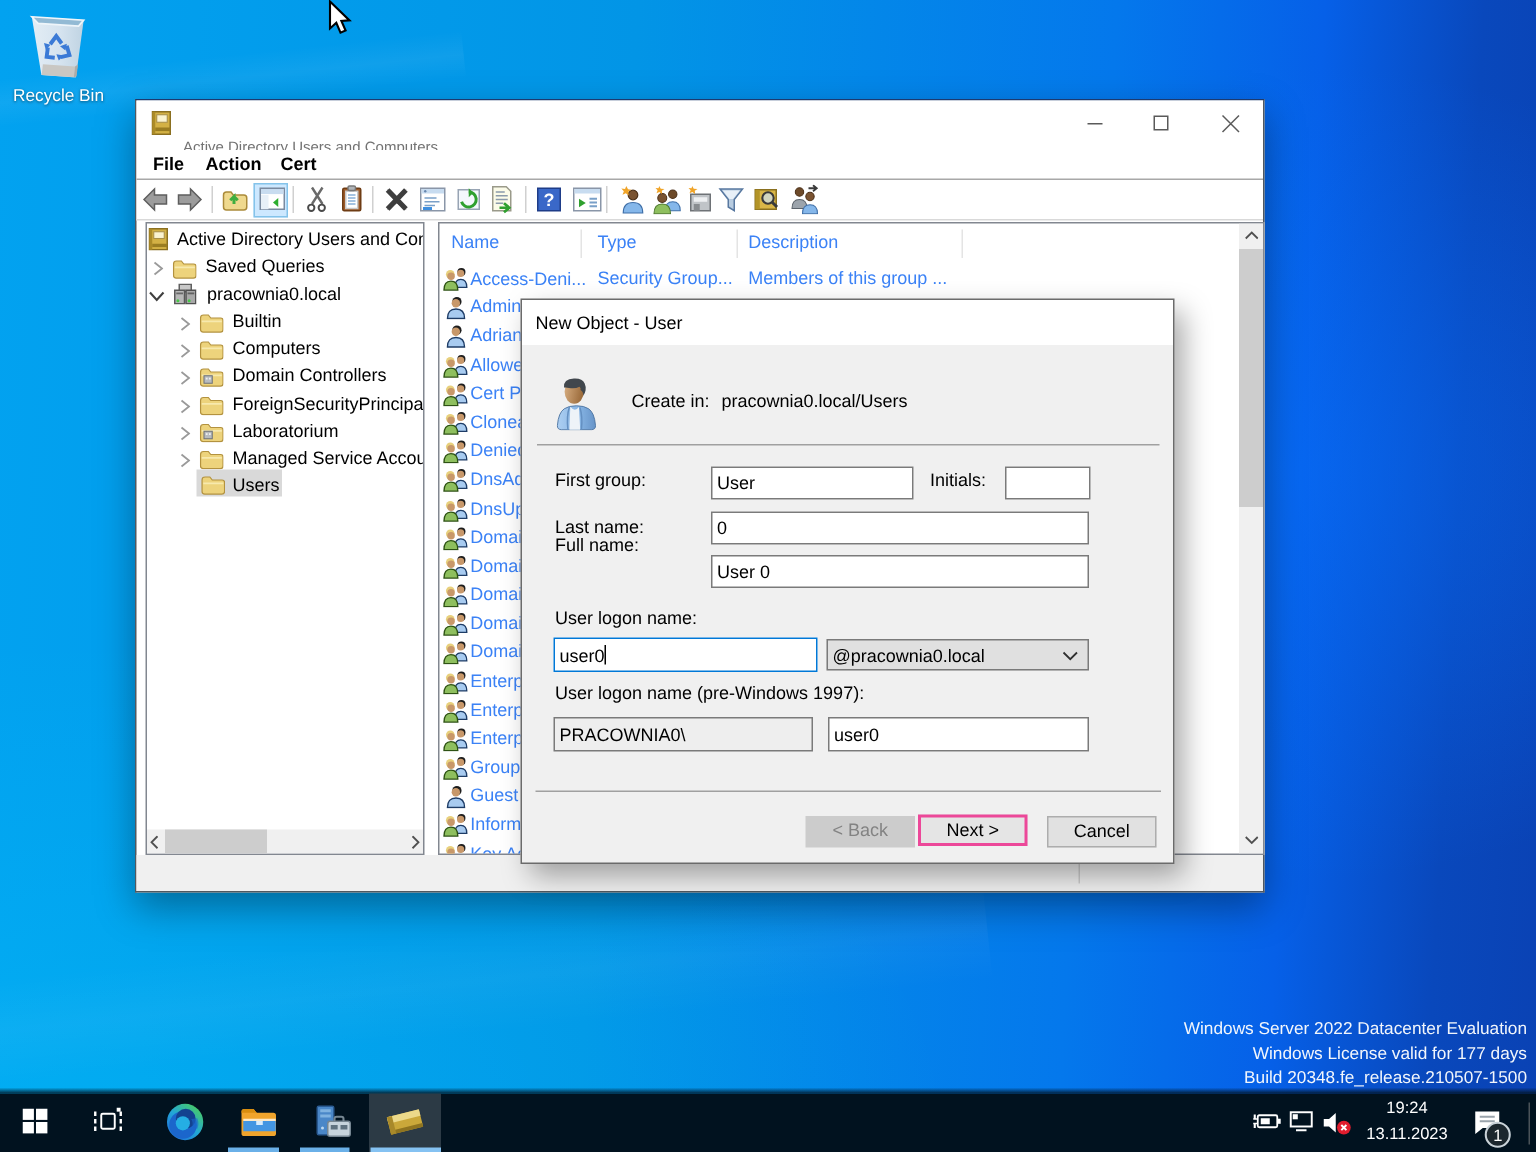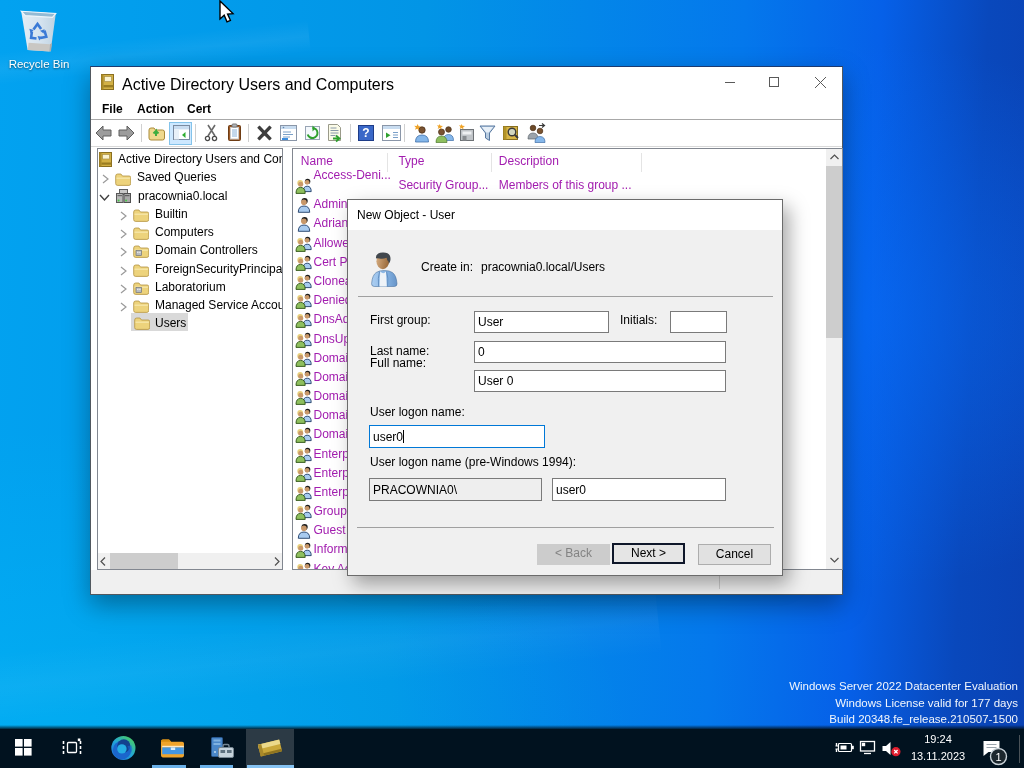--- a/index.html
+++ b/index.html
@@ -9,33 +9,33 @@
     background:radial-gradient(900px 500px at 5% 98%, rgba(0,220,255,0.22), rgba(0,220,255,0) 65%),radial-gradient(520px 380px at 84% 41%, rgba(8,110,250,0.5), rgba(8,110,250,0) 72%),linear-gradient(93deg,#02a2f0 0%,#0295e6 40%,#0478ec 70%,#0660e8 83%,#0948bc 93%,#0a42b4 100%);
     overflow:hidden; }
   .abs { position:absolute; }
   .streak { position:absolute; background:linear-gradient(to bottom,rgba(255,255,255,0),rgba(255,255,255,0.10),rgba(255,255,255,0)); }
 
   
   #mainwin { position:absolute; left:90px; top:66px; width:753px; height:529px;
     background:#fff; border:1px solid #51585f; border-top-color:#1c3a70;
     box-shadow: 0 10px 24px rgba(0,0,0,0.35); }
   #titlebar { position:absolute; left:0; top:0; width:751px; height:33px; background:#fff; }
-  #titletext { position:absolute; left:31px; top:9px; color:#000000; font-size:16px; white-space:nowrap; }
+  #titletext { position:absolute; left:31px; top:26px; color:#737373; font-size:10px; white-space:nowrap; }
   .capbtn { position:absolute; top:0; width:44px; height:32px; color:#5a5a5a; }
   #menubar { position:absolute; left:0; top:33px; width:751px; height:20px; background:#fff; border-bottom:1px solid #a8a8a8;font-weight:bold; }
   .mitem { position:absolute; top:2px; color:#000; }
   #toolbar { position:absolute; left:0; top:53px; width:751px; height:27px; background:#fff; border-bottom:1px solid #d9d9d9; }
   .tsep { position:absolute; top:4px; width:1px; height:18px; background:#d0d0d0; }
   #treepanel { position:absolute; left:6px; top:81px; width:186px; height:422px;
     background:#fff; border:1px solid #828790; overflow:hidden; }
   .trow { position:absolute; left:0; height:18px; white-space:nowrap; color:#000; }
   #listpanel { position:absolute; left:201px; top:81px; width:551px; height:422px;
     background:#fff; border:1px solid #828790; overflow:hidden; }
   .hsep { position:absolute; top:4px; width:1px; height:19px; background:#e4e4e4; }
-  .lrow { position:absolute; white-space:nowrap; color:#a21caf;text-align:center; }
+  .lrow { position:absolute; white-space:nowrap; color:#3b82f6;text-align:center; }
   #statusbar { position:absolute; left:0; top:503px; width:751px; height:24px;
     background:#f0f0f0; }
 
   
   #dialog { position:absolute; left:347px; top:199px; width:436px; height:377px;
     background:#f0f0f0; border:1px solid #6b6b6b; box-shadow:6px 8px 18px rgba(0,0,0,0.35); }
   #dlgtitle { position:absolute; left:0; top:0; width:434px; height:30px; background:#fff; }
   .dlab { position:absolute; color:#000; white-space:nowrap; }
   .dinput { position:absolute; background:#fff; border:1px solid #7a7a7a; color:#000;
     font-size:12px; padding-left:3px; display:flex; align-items:center; white-space:nowrap; }
@@ -320,21 +320,21 @@
       <div class="hsep" style="left:347.5px;"></div>
       <div id="lrows">
         <svg class="abs" style="left:2px; top:29.1px;" width="18" height="16">
             <circle cx="12.6" cy="3.4" r="2.7" fill="#1d1d1d"></circle>
             <circle cx="12.1" cy="4.3" r="2.4" fill="#c8986a"></circle>
             <path d="M8.2 13.6 q0 -5.4 4 -5.4 q4 0 4 5.4 z" fill="#a8cbf0" stroke="#1e3c66" stroke-width=".9"></path>
             <circle cx="5.2" cy="4.9" r="2.9" fill="#e8d07c"></circle>
             <circle cx="5.7" cy="6.2" r="2.5" fill="#c8986a"></circle>
             <path d="M1 15.4 q0 -6 4.6 -6 q4.6 0 4.6 6 z" fill="#8ebf5e" stroke="#2e5214" stroke-width=".9"></path>
           </svg>
-        <div class="lrow" style="left:20.5px; top:19px;">Access-Deni...</div>
+        <div class="lrow" style="left:20.5px; top:30px;">Access-Deni...</div>
         <div class="lrow" style="left:105.4px; top:29.1px;">Security Group...</div>
         <div class="lrow" style="left:205.8px; top:29.1px;">Members of this group ...</div>
         <svg class="abs" style="left:3px; top:48.3px;" width="16" height="16">
             <circle cx="8.6" cy="4.1" r="3.1" fill="#1d1d1d"></circle>
             <circle cx="7.9" cy="5.2" r="2.8" fill="#c8986a"></circle>
             <path d="M2.3 15.3 q0 -6.3 5.7 -6.3 q5.7 0 5.7 6.3 z" fill="#a8cbf0" stroke="#1e3c66" stroke-width=".9"></path>
           </svg>
         <div class="lrow" style="left:20.5px; top:48.3px;">Administrator</div>
         <div class="lrow" style="left:105.4px; top:48.3px;">User</div>
         <div class="lrow" style="left:205.8px; top:48.3px;">Built-in account for ad...</div>
@@ -554,29 +554,32 @@
       <div class="dinput" style="left:322px; top:81px; width:57px; height:22px;"></div>
 
       <div class="dlab" style="left:22px; top:114px;">Last name:</div>
       <div class="dinput" style="left:126px; top:111px; width:252px; height:22px;">0</div>
 
       <div class="dlab" style="left:22px; top:126px;">Full name:</div>
       <div class="dinput" style="left:126px; top:140px; width:252px; height:22px;">User 0</div>
 
       <div class="dlab" style="left:22px; top:175px;">User logon name:</div>
       <div class="dinput" style="left:21px; top:195px; width:176px; height:23px; border:1px solid #0078d7;">user0<span style="display:inline-block;width:1px;height:13px;background:#000;"></span></div>
-
-      <div class="dlab" style="left:22px; top:225px;">User logon name (pre-Windows 1994):</div>
+      <div class="dinput" style="left:203px; top:196px; width:175px; height:21px; background:#e0e0e0;">@pracownia0.local<svg class="abs" style="right:6px; top:7px;" width="11" height="7">
+            <path d="M1 1 L5.5 5.5 L10 1" fill="none" stroke="#303030" stroke-width="1.2"></path>
+          </svg></div>
+
+      <div class="dlab" style="left:22px; top:225px;">User logon name (pre-Windows 1997):</div>
       <div class="dinput" style="left:21px; top:248px; width:173px; height:23px; background:#eeeeee;">PRACOWNIA0\</div>
       <div class="dinput" style="left:204px; top:248px; width:174px; height:23px;">user0</div>
 
       <div class="abs" style="left:9px; top:297px; width:417px; height:1px; background:#a0a0a0;"></div>
 
       <div class="dbtn" style="left:189px; top:314px; background:#cccccc; color:#838383;">&lt; Back</div>
-      <div class="dbtn" style="left:264px; top:313px; background:#e5e5e5; border:2px solid #0f172a; line-height:17px; color:#000;">Next &gt;</div>
+      <div class="dbtn" style="left:264px; top:313px; background:#e5e5e5; border:2px solid #ec4899; line-height:17px; color:#000;">Next &gt;</div>
       <div class="dbtn" style="left:350px; top:314px; background:#e1e1e1; border:1px solid #adadad; color:#000;">Cancel</div>
     </div>
   </div>
 
   <div id="tbfade"></div>
   <div id="taskbar">
     <svg class="abs" style="left:15px; top:10px;" width="17" height="17">
         <rect x="0" y="0" width="7.6" height="7.6" fill="#fff"></rect>
         <rect x="9" y="0" width="7.6" height="7.6" fill="#fff"></rect>
         <rect x="0" y="9" width="7.6" height="7.6" fill="#fff"></rect>

